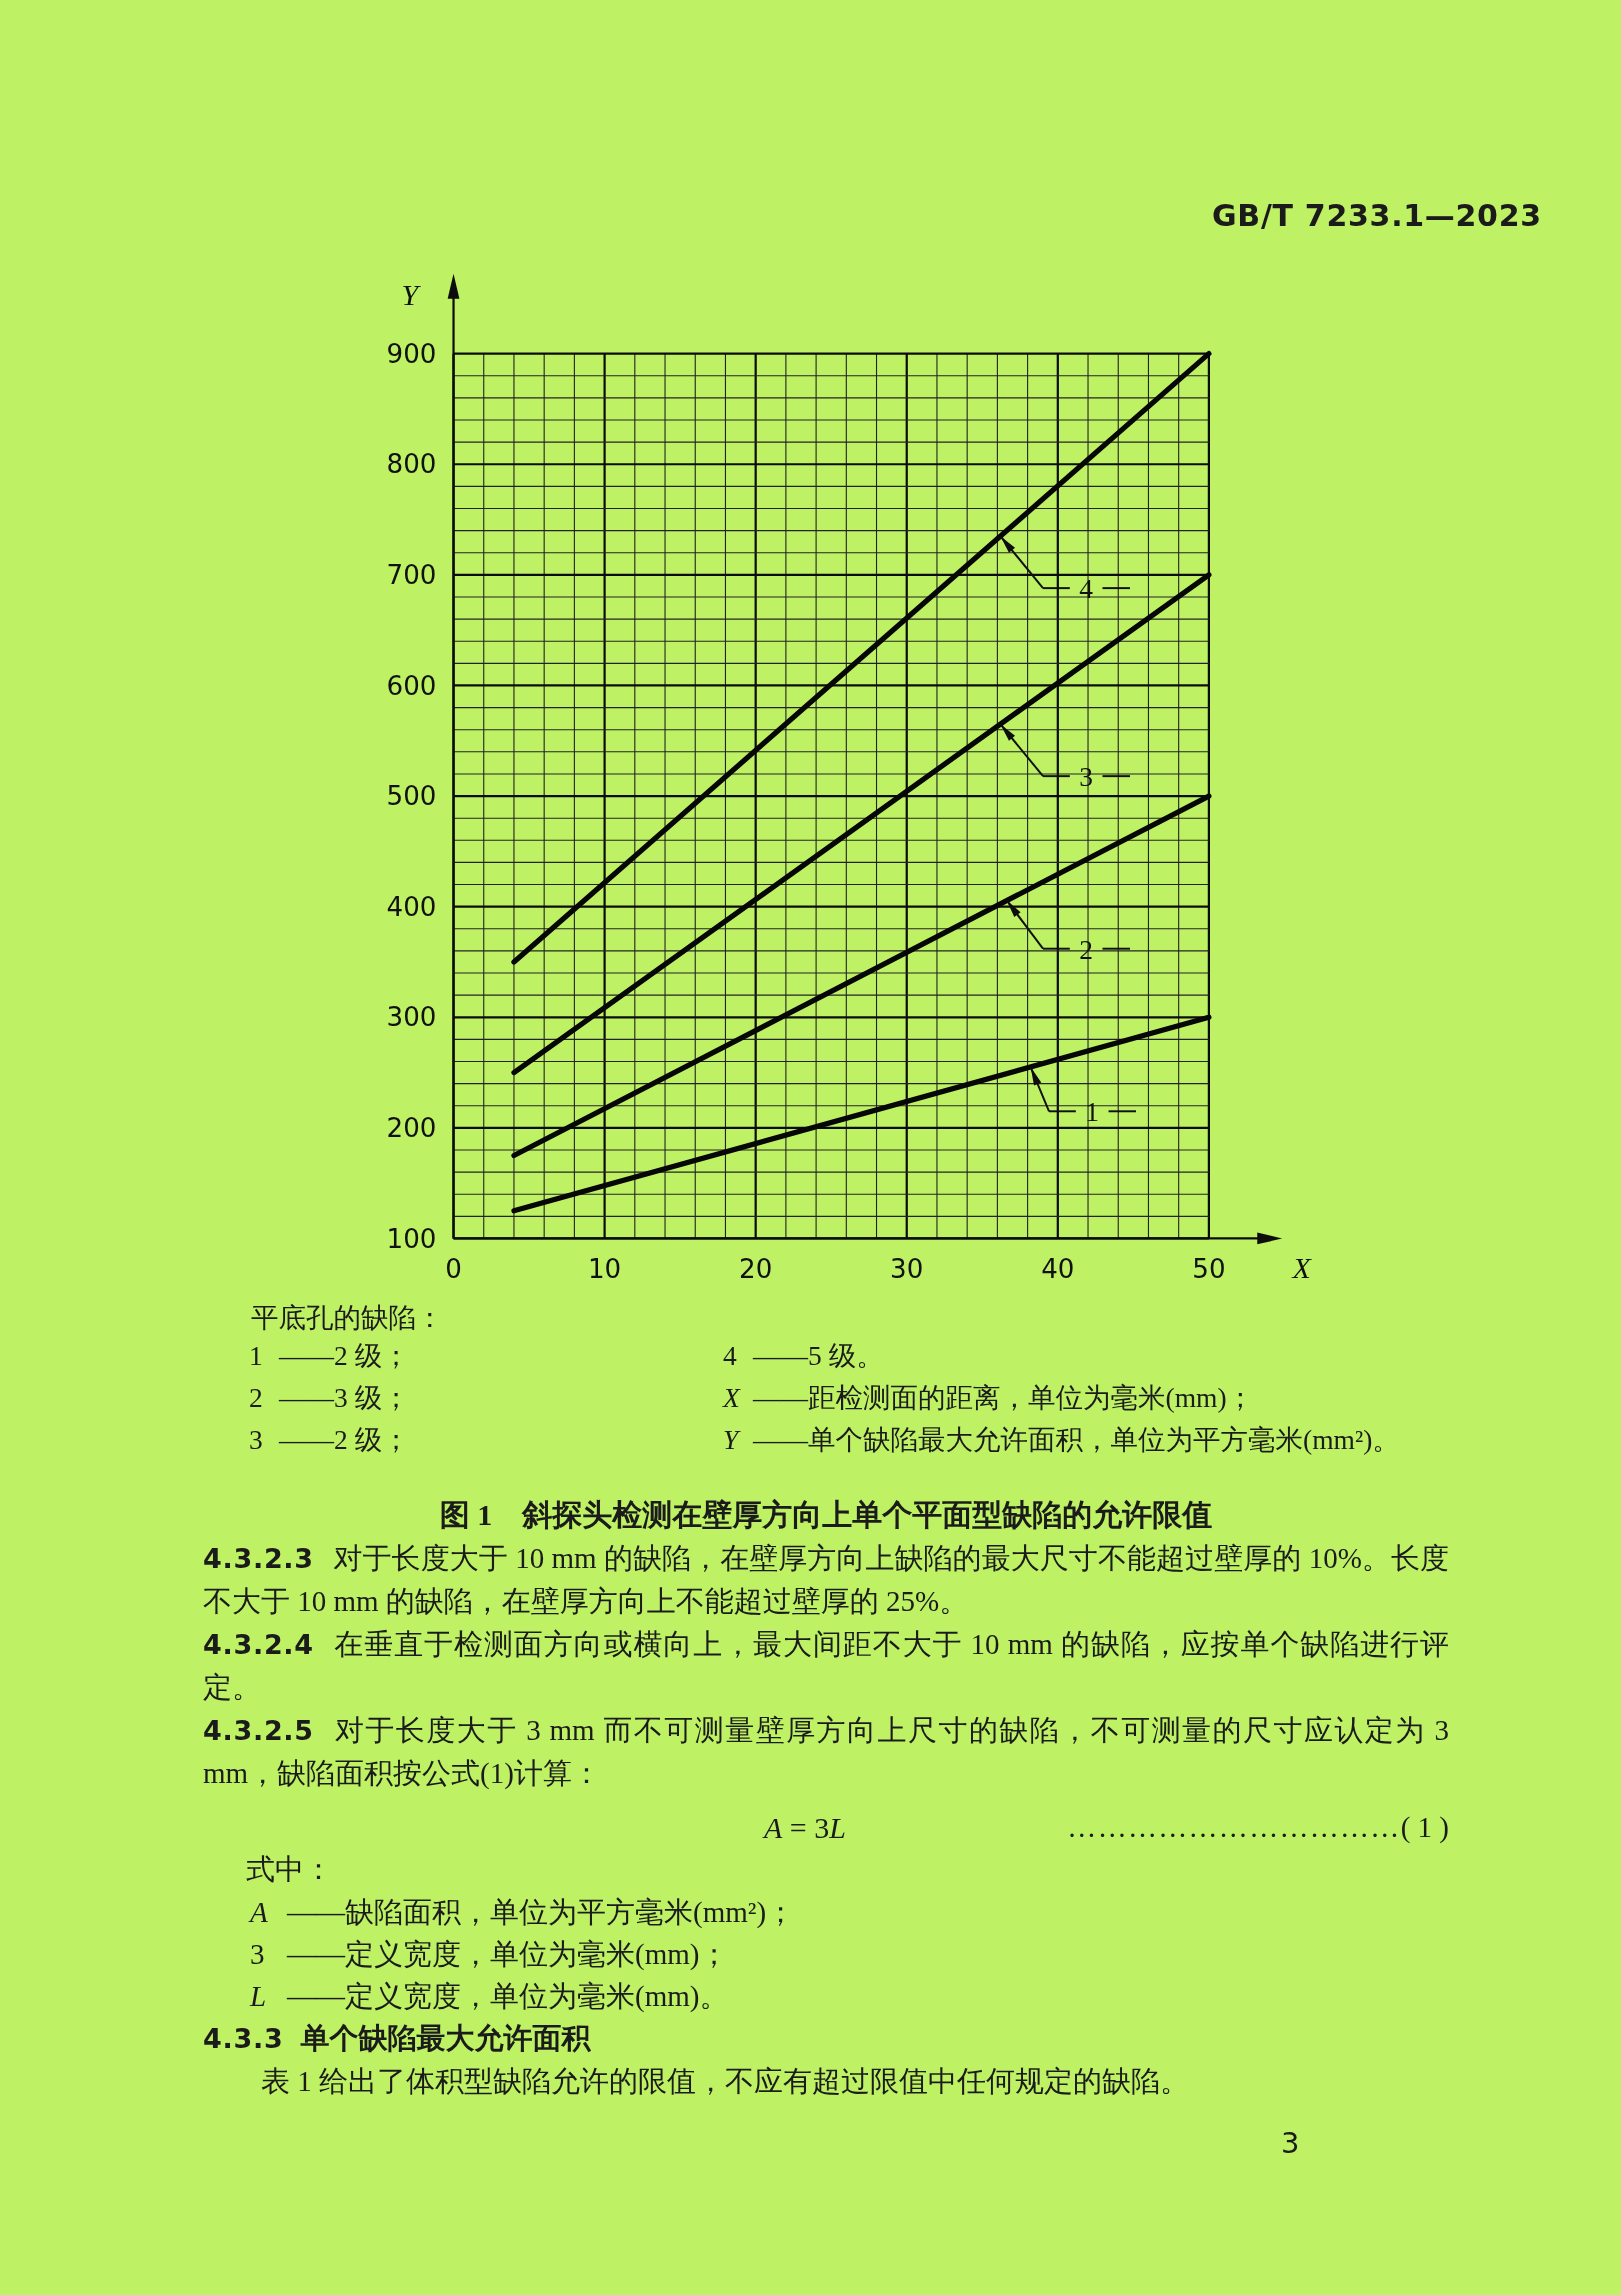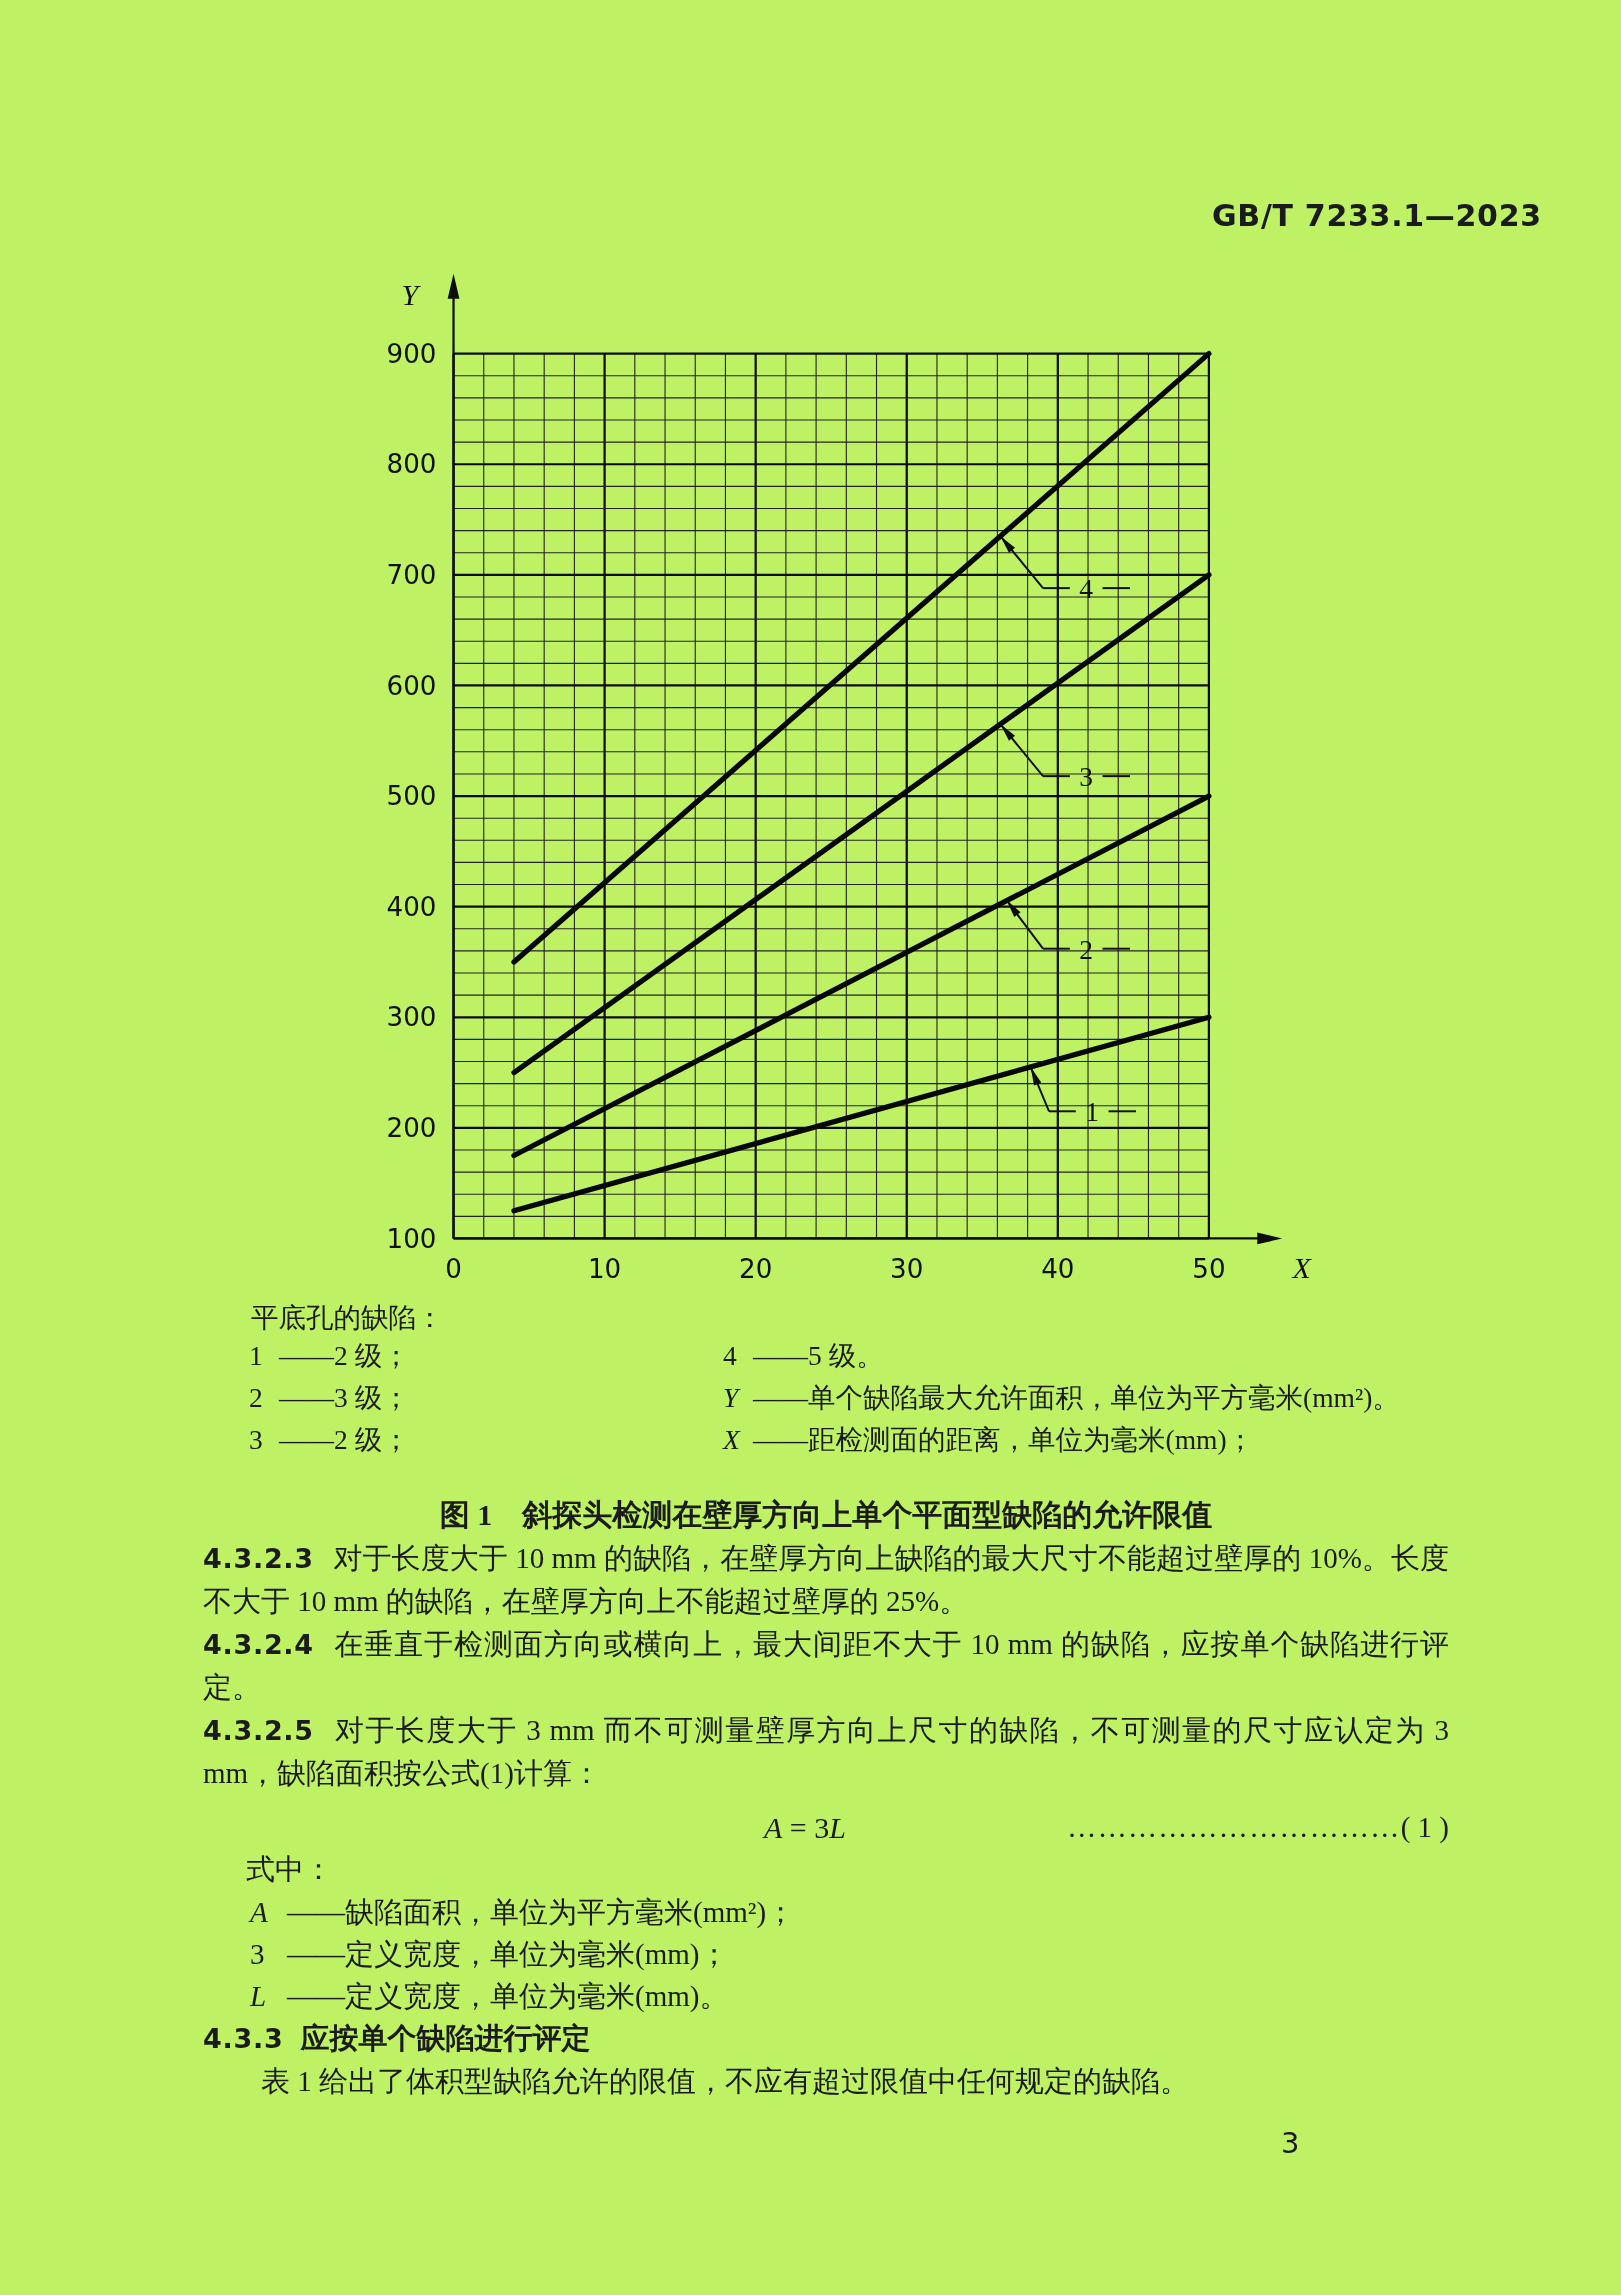--- a/index.html
+++ b/index.html
@@ -176,22 +176,22 @@
   <div class="legend-note">平底孔的缺陷：</div>
 
   <div class="legend-col legend-col1">
     <div class="legend-row"><span class="sym">1</span><span>——2 级；</span></div>
     <div class="legend-row"><span class="sym">2</span><span>——3 级；</span></div>
     <div class="legend-row"><span class="sym">3</span><span>——2 级；</span></div>
   </div>
 
   <div class="legend-col legend-col2">
     <div class="legend-row"><span class="sym">4</span><span>——5 级。</span></div>
+    <div class="legend-row"><span class="sym">X</span><span>——距检测面的距离，单位为毫米(mm)；</span></div>
     <div class="legend-row"><span class="sym">Y</span><span>——单个缺陷最大允许面积，单位为平方毫米(mm²)。</span></div>
-    <div class="legend-row"><span class="sym">X</span><span>——距检测面的距离，单位为毫米(mm)；</span></div>
   </div>
 
   <div class="fig-caption">图 1　斜探头检测在壁厚方向上单个平面型缺陷的允许限值</div>
 
   <div class="body-text">
     <p><span class="num">4.3.2.3</span><span>对于长度大于 10 mm 的缺陷，在壁厚方向上缺陷的最大尺寸不能超过壁厚的 10%。长度不大于 10 mm 的缺陷，在壁厚方向上不能超过壁厚的 25%。</span></p>
     <p><span class="num">4.3.2.4</span><span>在垂直于检测面方向或横向上，最大间距不大于 10 mm 的缺陷，应按单个缺陷进行评定。</span></p>
     <p><span class="num">4.3.2.5</span><span>对于长度大于 3 mm 而不可测量壁厚方向上尺寸的缺陷，不可测量的尺寸应认定为 3 mm，缺陷面积按公式(1)计算：</span></p>
 
     <div class="formula-row">
@@ -200,21 +200,21 @@
     </div>
 
     <p class="where-label">式中：</p>
 
     <div class="where-block">
       <div class="where-row"><span class="sym">A</span><span>——缺陷面积，单位为平方毫米(mm²)；</span></div>
       <div class="where-row"><span class="sym">3</span><span>——定义宽度，单位为毫米(mm)；</span></div>
       <div class="where-row"><span class="sym">L</span><span>——定义宽度，单位为毫米(mm)。</span></div>
     </div>
 
-    <p class="sub-heading"><span class="num">4.3.3</span><span>应按单个缺陷进行评定</span></p>
+    <p class="sub-heading"><span class="num">4.3.3</span><span>单个缺陷最大允许面积</span></p>
 
     <p class="closing-par">表 1 给出了体积型缺陷允许的限值，不应有超过限值中任何规定的缺陷。</p>
   </div>
 
   <div class="page-number">3</div>
 
 </div>
 
 
 </body></html>

